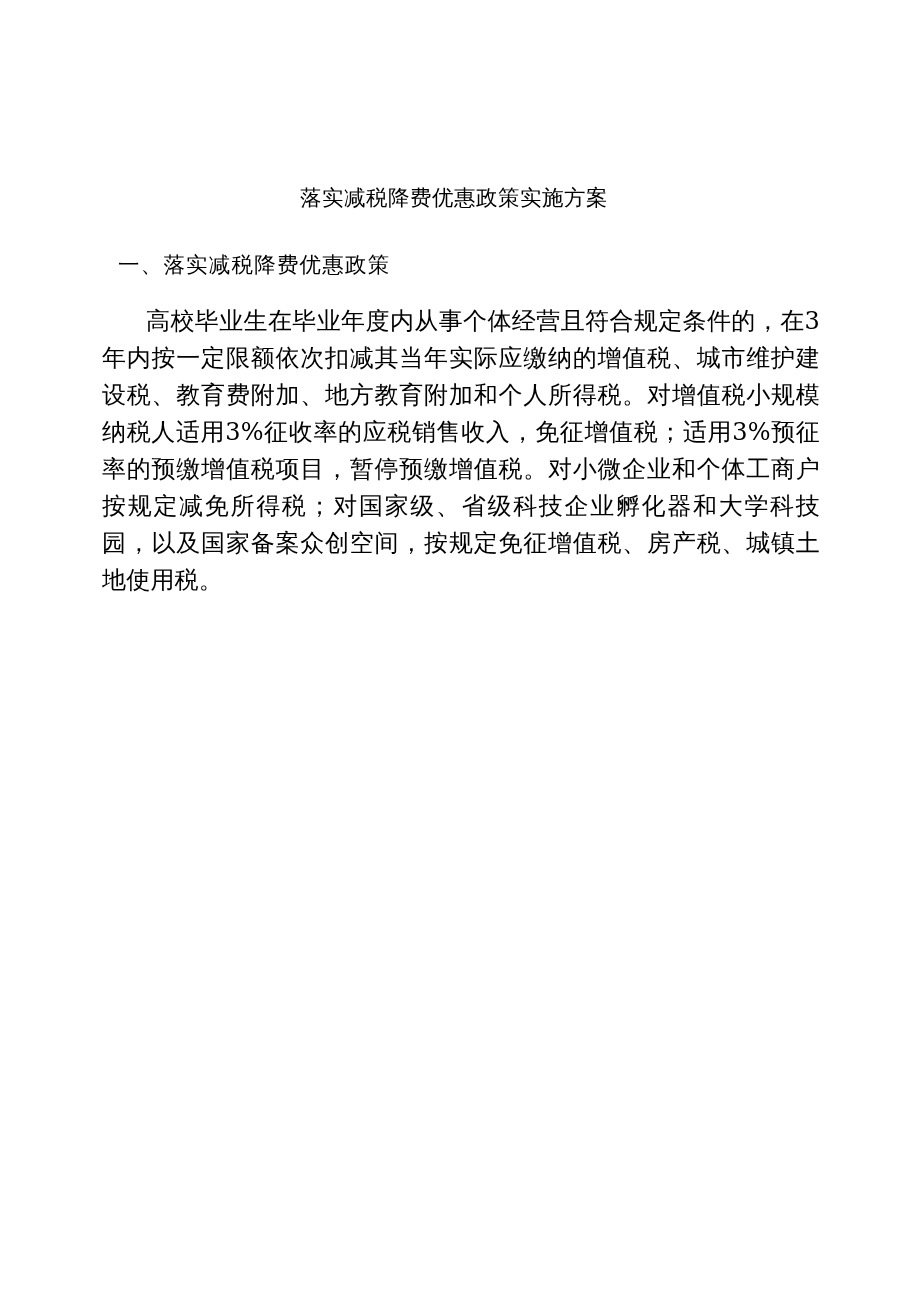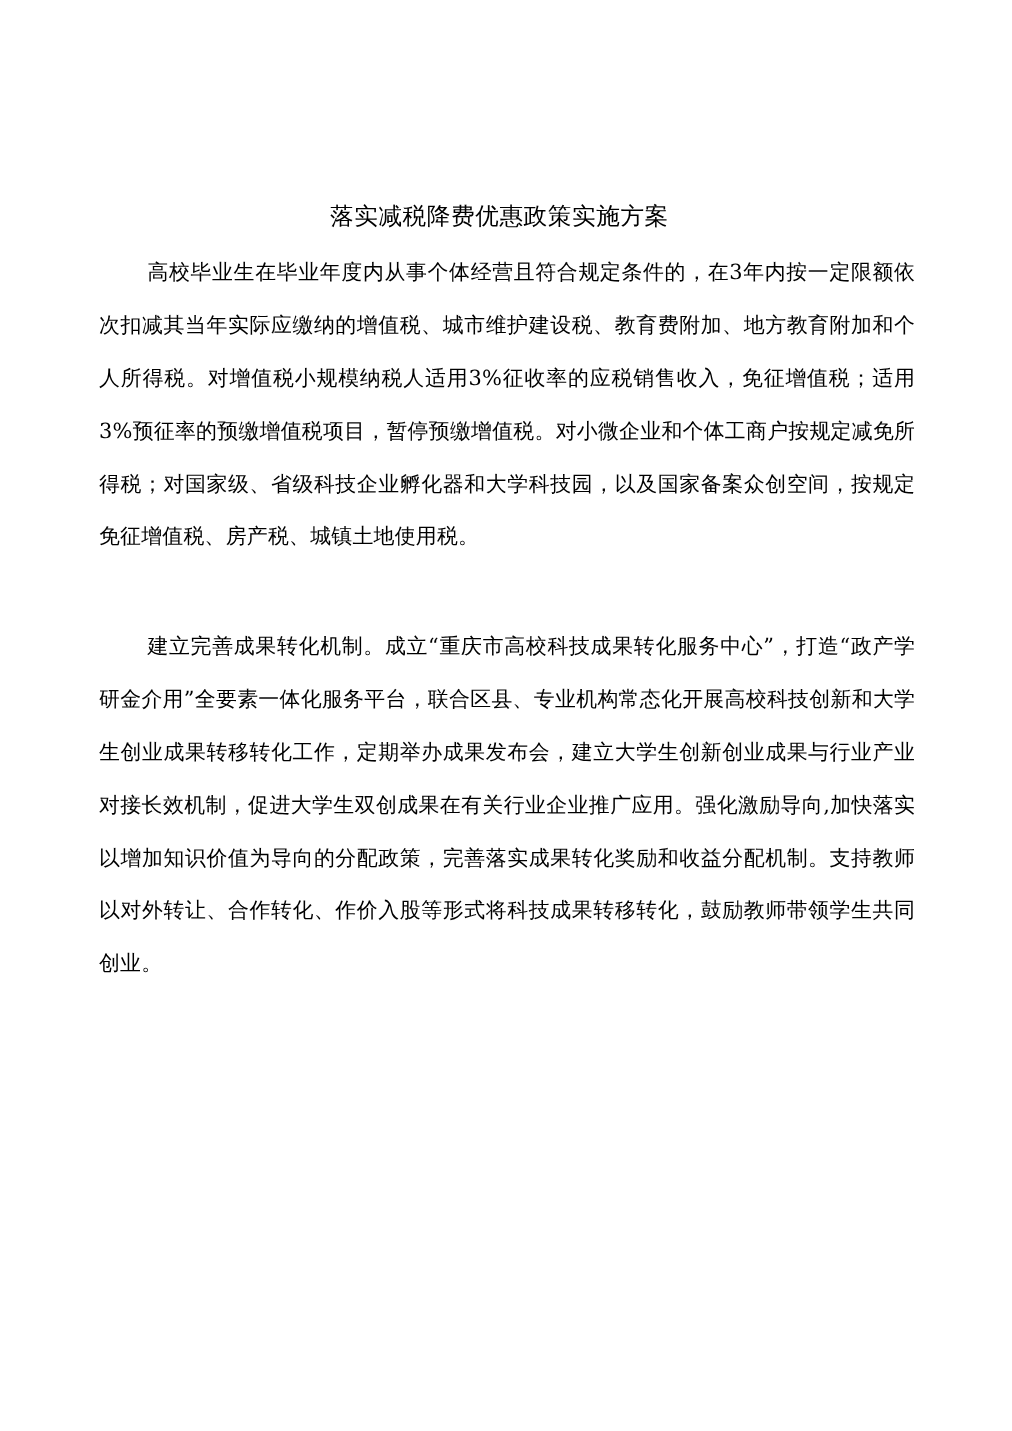--- a/index.html
+++ b/index.html
@@ -43,23 +43,23 @@
     font-size: 21.5px;
     line-height: 52px;
     margin: 0;
     padding-top: 15px;
     text-indent: 28px;
     letter-spacing: 1.2px;
     font-weight: normal;
     white-space: nowrap;
   }
   .body-paragraph {
-    font-size: 19px;
-    line-height: 48px;
-    margin: 0;
+    font-size: 24px;
+    line-height: 37px;
+    margin: 12px;
     text-indent: 44px;
     text-align: justify;
     text-justify: inter-character;
     letter-spacing: 0.2px;
     word-break: break-all;
   }
   .gap-line {
     height: 52px;
   }
   .clipped {
@@ -67,25 +67,25 @@
   }
 </style>
 </head>
 <body>
 
 <div class="page">
   <div class="content">
 
     <h1 class="doc-title">落实减税降费优惠政策实施方案</h1>
 
+    <h2 class="section-heading">一、落实减税降费优惠政策</h2>
 
     <p class="body-paragraph">高校毕业生在毕业年度内从事个体经营且符合规定条件的，在3年内按一定限额依次扣减其当年实际应缴纳的增值税、城市维护建设税、教育费附加、地方教育附加和个人所得税。对增值税小规模纳税人适用3%征收率的应税销售收入，免征增值税；适用3%预征率的预缴增值税项目，暂停预缴增值税。对小微企业和个体工商户按规定减免所得税；对国家级、省级科技企业孵化器和大学科技园，以及国家备案众创空间，按规定免征增值税、房产税、城镇土地使用税。</p>
 
     <div class="gap-line"></div>
 
 
-    <p class="body-paragraph">建立完善成果转化机制。成立“重庆市高校科技成果转化服务中心”，打造“政产学研金介用”全要素一体化服务平台，联合区县、专业机构常态化开展高校科技创新和大学生创业成果转移转化工作，定期举办成果发布会，建立大学生创新创业成果与行业产业对接长效机制，促进大学生双创成果在有关行业企业推广应用。强化激励导向,加快落实以增加知识价值为导向的分配政策，完善落实成果转化奖励和收益分配机制。支持教师以对外转让、合作转化、作价入股等形式将科技成果转移转化，鼓励教师带领学生共同创业。</p>
 
     <div class="gap-line"></div>
 
 
   </div>
 </div>
 
 </body></html>

